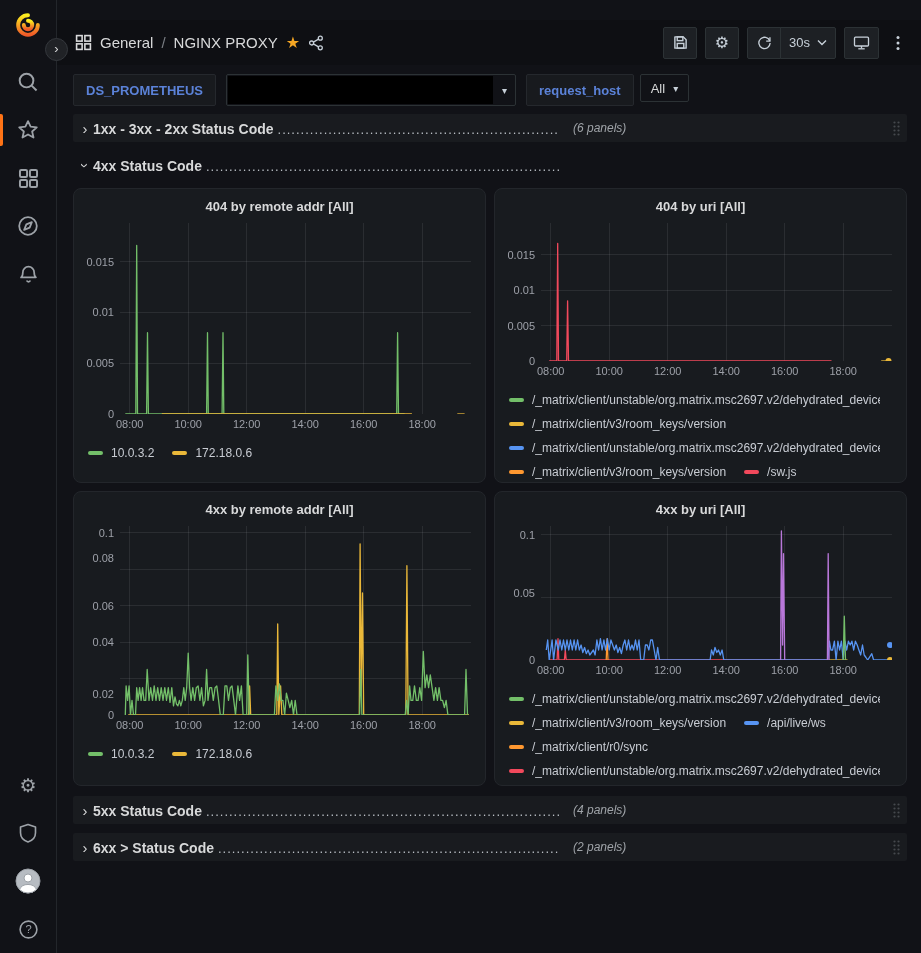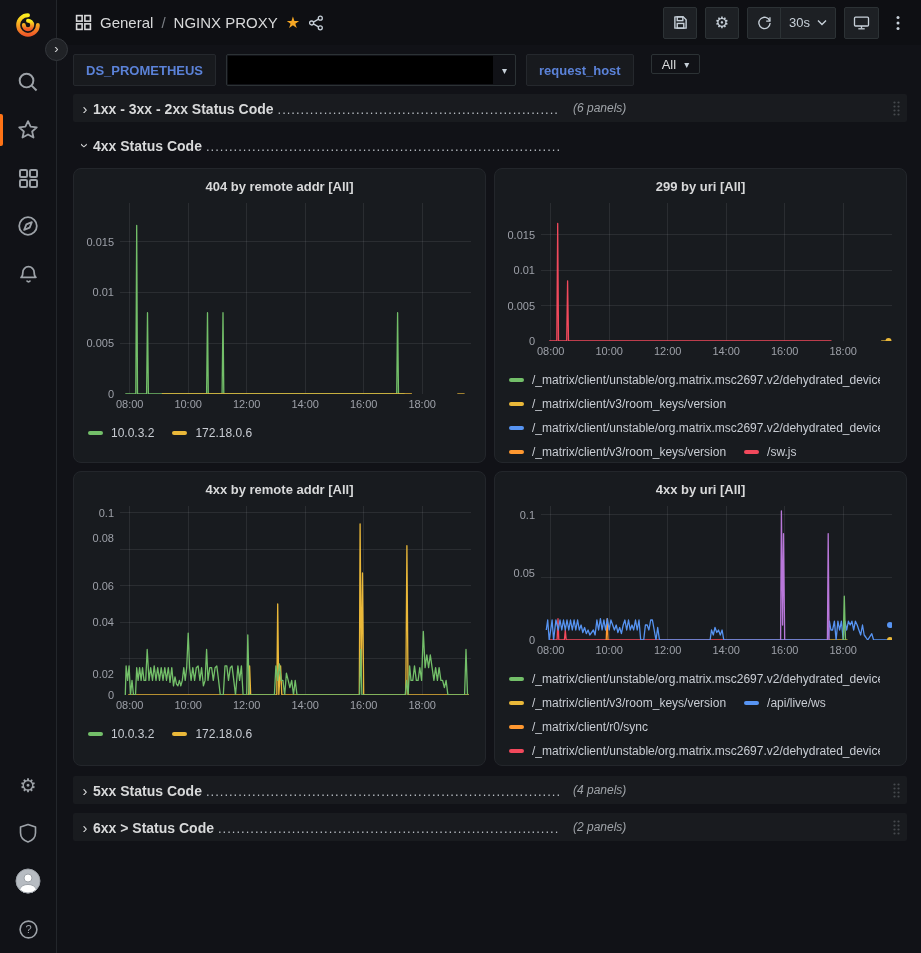--- a/index.html
+++ b/index.html
@@ -18,21 +18,21 @@
     background:#ff7316; border-radius:0 2px 2px 0; }
   .side-spacer { flex:1; }
   .gear-glyph { font-size:19px; color:#9da2a8; line-height:1; }
   .expand-btn { position:absolute; left:45px; top:38px; width:23px; height:23px; border-radius:50%;
     background:#202226; border:1px solid #34373c; color:#d8d9da; font-size:13px; line-height:20px;
     text-align:center; z-index:20; cursor:pointer; }
 
   
   .main { flex:1; display:flex; flex-direction:column; min-width:0; }
 
-  .page-header { height:45px; background:#0e0f13; display:flex; align-items:center; padding:0 12px 0 18px; }
+  .page-header { height:45px; background:#0e0f13; display:flex; align-items:center; padding:0 12px 0 18px;margin-top:20px; }
   .crumb-wrap { display:flex; align-items:center; gap:8px; flex:1; min-width:0; }
   .crumb-text { font-size:15px; color:#d8d9da; white-space:nowrap; }
   .crumb-sep { color:#7b7f85; font-size:15px; }
   .star-fav { color:#f5a623; font-size:16px; line-height:1; cursor:pointer; }
   .toolbar { display:flex; align-items:center; gap:8px; }
   .btn-group { display:flex; }
   .tb-btn { height:32px; min-width:34px; padding:0 8px; background:#1d2024; border:1px solid #2c3235;
     border-radius:2px; display:flex; align-items:center; justify-content:center; gap:7px;
     color:#c7d0d9; font-size:13px; cursor:pointer; }
   .btn-group .tb-btn + .tb-btn { margin-left:-1px; border-radius:0 2px 2px 0; }
@@ -42,22 +42,22 @@
   .icon-stroke { stroke:#c7d0d9; fill:none; stroke-width:1.5; }
 
   
   .submenu { display:flex; align-items:center; gap:10px; padding:9px 14px 8px 16px; }
   .var-label { height:32px; display:flex; align-items:center; padding:0 12px; background:#181a1e;
     border:1px solid #25282d; border-radius:2px; color:#5b82d8; font-size:13px; font-weight:bold; }
   .var-select { height:32px; width:290px; background:#111217; border:1px solid #2c3235; border-radius:2px;
     display:flex; align-items:center; cursor:pointer; }
   .var-select .black-val { flex:1; align-self:stretch; margin:1px; background:#000; }
   .chev { color:#c7d0d9; font-size:10px; padding:0 8px; }
-  .var-pair { display:flex;gap:11px; }
-  .var-all { height:20px; display:flex; align-items:center; gap:8px; padding:0 10px; margin-left:6px;
+  .var-pair { display:flex; }
+  .var-all { height:28px; display:flex; align-items:center; gap:8px; padding:0 10px; margin-left:6px;
     border:1px solid #2c3235; border-radius:2px; color:#d8d9da; font-size:13px; cursor:pointer; }
 
   
   .dashboard { flex:1; padding:0 14px 0 16px; overflow:hidden; }
   .dash-row { height:28px; display:flex; align-items:center; padding:0 6px 0 4px; margin-bottom:9px;
     border-radius:2px; cursor:pointer; }
   .dash-row.collapsed { background:#191b1f; }
   .row-left { flex:0 0 482px; display:flex; align-items:baseline; overflow:hidden; }
   .row-chev { color:#d8d9da; font-size:15px; width:16px; flex:0 0 16px; text-align:center; }
   .row-chev.open { transform:rotate(90deg); display:inline-block; }
@@ -318,21 +318,21 @@
                 <span class="legend-swatch" style="background: rgb(115, 191, 105);"></span>
                 <span class="legend-label">10.0.3.2</span>
               </div>
               <div class="legend-item">
                 <span class="legend-swatch" style="background: rgb(234, 184, 57);"></span>
                 <span class="legend-label">172.18.0.6</span>
               </div>
             </div>
         </section>
         <section class="panel">
-          <div class="panel-title">299 by uri [All]</div>
+          <div class="panel-title">404 by uri [All]</div>
           <div class="plot-area">
               <div class="ygutter" style="height: 138px;">
                 <div class="y-tick" style="top: 131px;">0</div>
                 <div class="y-tick" style="top: 95.6154px;">0.005</div>
                 <div class="y-tick" style="top: 60.2308px;">0.01</div>
                 <div class="y-tick" style="top: 24.8462px;">0.015</div>
               </div>
               <div class="plot" style="height: 138px;">
                 <svg width="351" height="138">
                   <g stroke="rgba(204,204,220,0.10)" shape-rendering="crispEdges">

